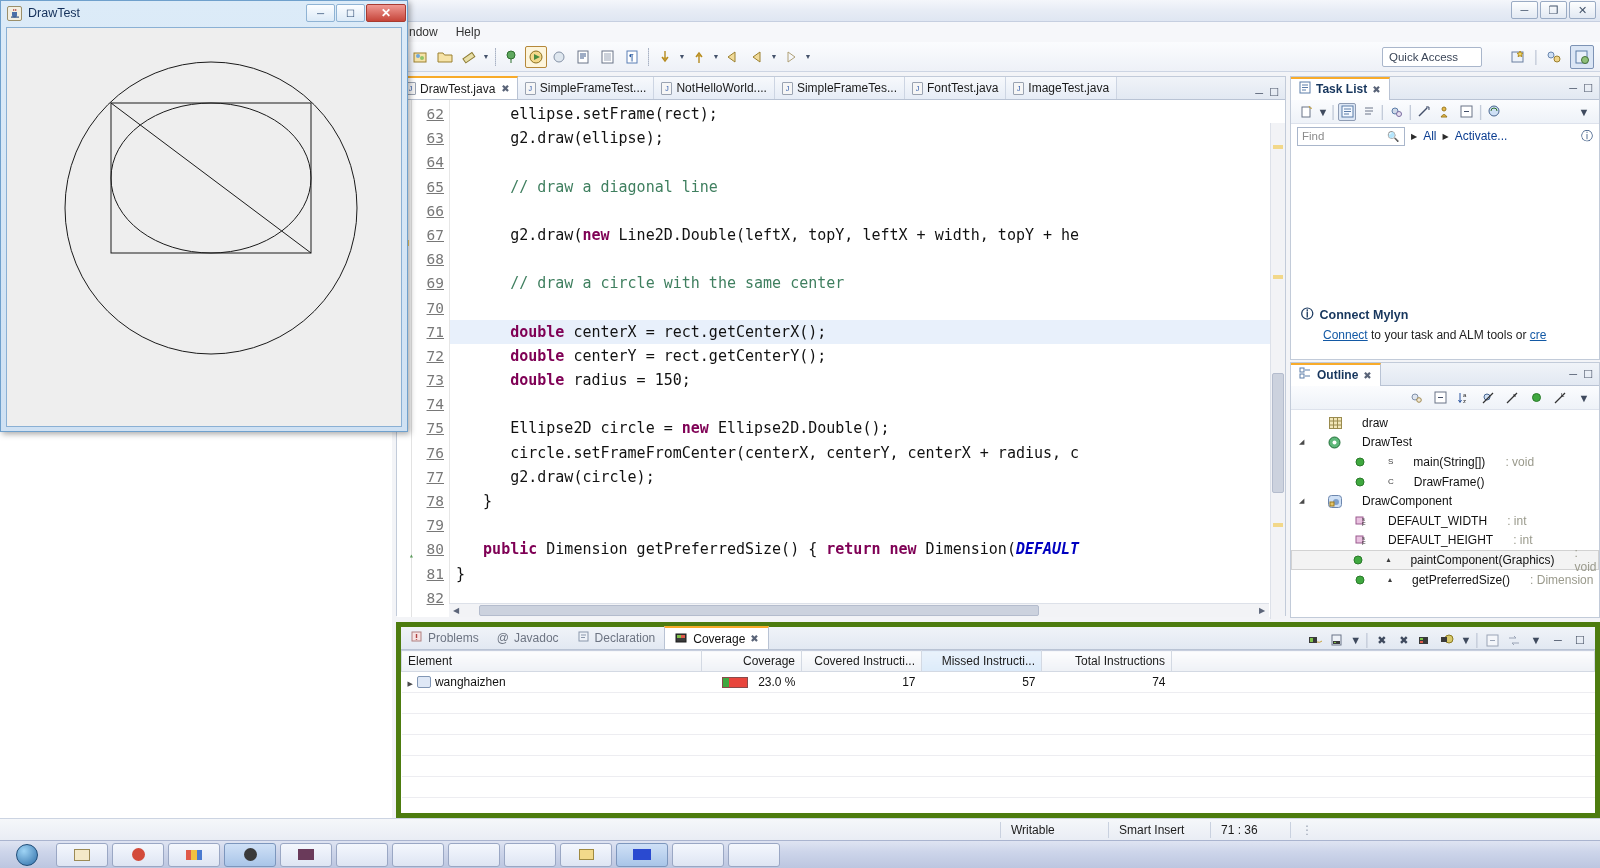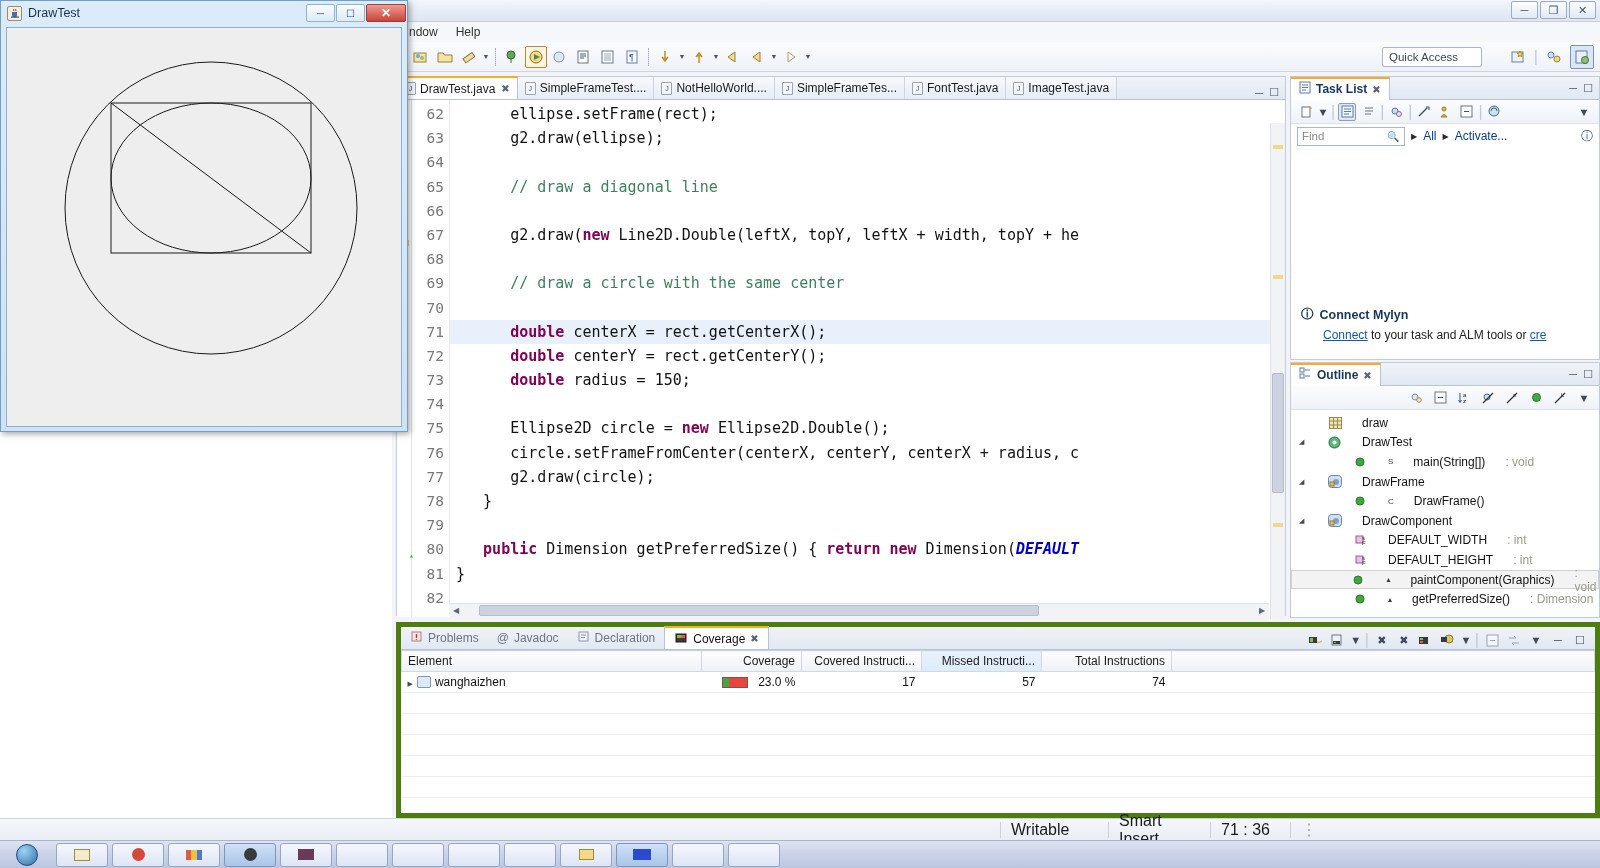--- a/index.html
+++ b/index.html
@@ -104,21 +104,21 @@
   .ruler {
     width: 15px; background: #fff; border-right: 1px solid #e3e3e3; position: relative;
   }
   .ruler .mark { position: absolute; left: 2px; width: 10px; height: 6px; background: #f7d26a; }
   .gutter {
     width: 38px; background: #fff; color: #787878;
     font-family: "DejaVu Sans Mono", monospace; font-size: 14.5px;
     text-align: right; padding-right: 5px; padding-top: 2px;
     border-right: 1px solid #e6e6e6;
   }
-  .gutter div { height: 24.2px; line-height: 24.2px; position: relative; }
+  .gutter div { height: 24.2px; line-height: 24.2px; position: relative; text-decoration: underline; }
   .gutter div .foldmark { position: absolute; left: -3px; top: 7px; font-size: 8px; color: #5b9b5b; }
   .codecol {
     flex: 1; position: relative; overflow: hidden;
     font-family: "DejaVu Sans Mono", monospace; font-size: 15px;
     padding-top: 2px; white-space: pre;
   }
   .codecol .ln { height: 24.2px; line-height: 24.2px; padding-left: 6px; }
   .codecol .ln.hl { background: #e8f0fb; }
   .kw { color: #7f0055; font-weight: bold; }
   .cmt { color: #3f7f5f; }
@@ -218,21 +218,21 @@
   .covbar { display: inline-block; width: 26px; height: 11px; border: 1px solid #8a4a4a; vertical-align: middle; }
   .covbar i { display: block; height: 100%; float: left; }
   .row-tri { font-size: 7px; color: #4a4a4a; margin-right: 4px; }
   .folder-ic { display: inline-block; width: 14px; height: 12px; background: #dfe8f6; border: 1px solid #8196b4; border-radius: 2px; margin-right: 4px; vertical-align: -2px; }
 
   
   #statusbar {
     position: absolute; left: 0; top: 818px; width: 1600px; height: 22px;
     background: linear-gradient(to bottom,#f5f7fa,#e9edf4);
     border-top: 1px solid #ccd4e2;
-    display: flex; align-items: center; font-size: 16px; color: #1b1b1b;
+    display: flex; align-items: center; font-size: 12px; color: #1b1b1b;
   }
   .sb-cell { padding: 0 10px; border-left: 1px solid #c9d1df; height: 16px; display: flex; align-items: center; }
 
   
   #drawtest {
     position: absolute; left: 0; top: 0; width: 408px; height: 432px;
     background: linear-gradient(to bottom,#dcebf8,#cfe1f3);
     border: 1px solid #6fa0cc;
     box-shadow: 2px 2px 6px rgba(0,0,0,0.35);
   }
@@ -661,31 +661,20 @@
               <span class="ol-tri"></span>
               <span class="ic">
                 <svg width="13" height="12">
                   <circle cx="5" cy="6" r="4" fill="#3fa83f" stroke="#2a7a2a"></circle>
                 </svg>
               </span>
               <span class="sup">S</span>
               <span>main(String[])</span>
               <span class="type-gray"> : void</span>
             </div>
-            <div class="ol-row" style="padding-left: 8px;">
-              <span class="ol-tri">◢</span>
-              <span class="ic">
-                <svg width="14" height="13">
-                  <rect x="0.5" y="0.5" width="13" height="12" rx="3" fill="#cfe0f5" stroke="#6c86ae"></rect>
-                  <circle cx="8" cy="7" r="3" fill="#7fa0cc"></circle>
-                  <rect x="2" y="7" width="4" height="4" fill="#e3c46a" stroke="#9b7a20"></rect>
-                </svg>
-              </span>
-              <span>DrawFrame</span>
-            </div>
             <div class="ol-row" style="padding-left: 34px;">
               <span class="ol-tri"></span>
               <span class="ic">
                 <svg width="13" height="12">
                   <circle cx="5" cy="6" r="4" fill="#3fa83f" stroke="#2a7a2a"></circle>
                 </svg>
               </span>
               <span class="sup">C</span>
               <span>DrawFrame()</span>
             </div>

